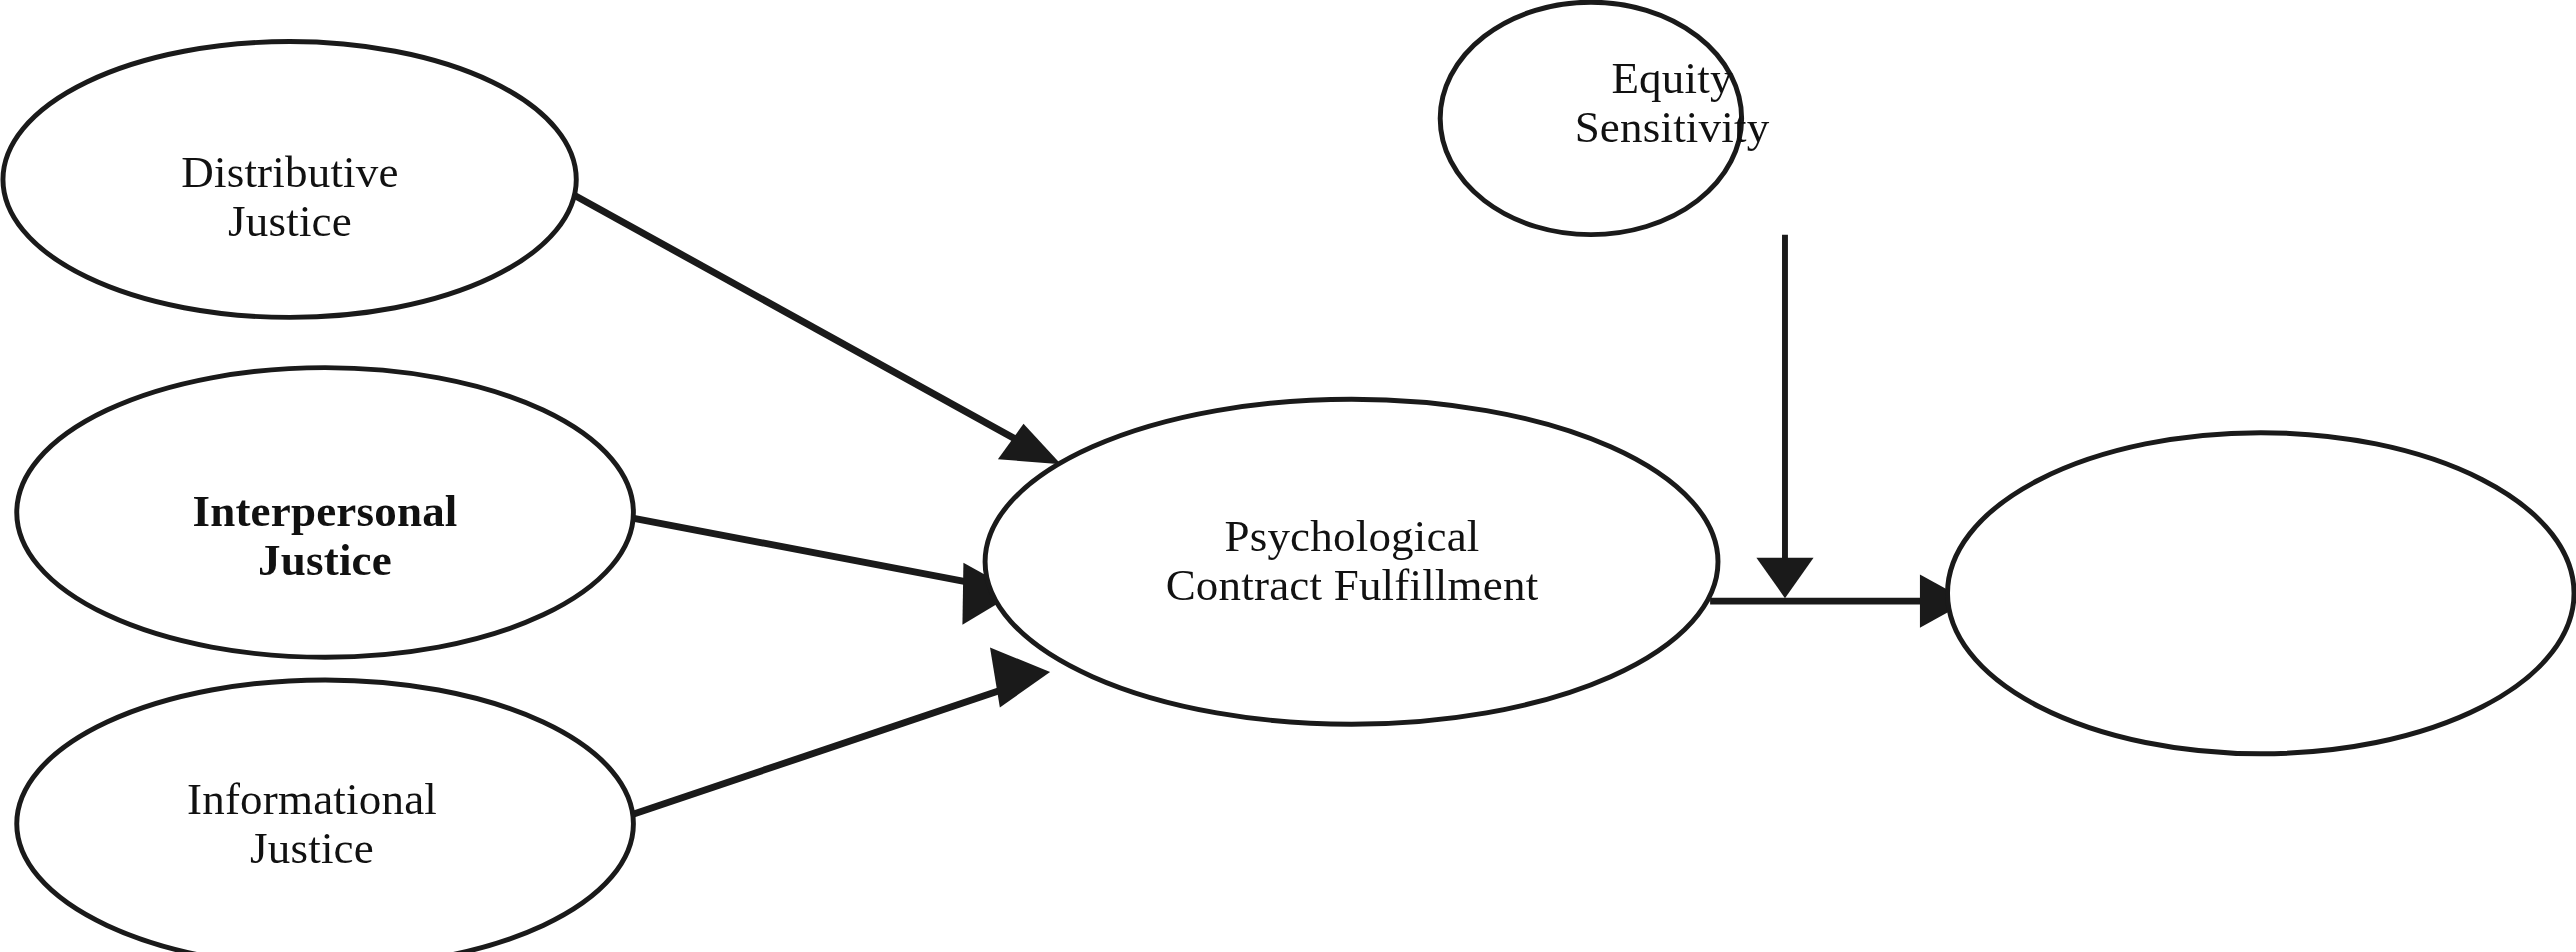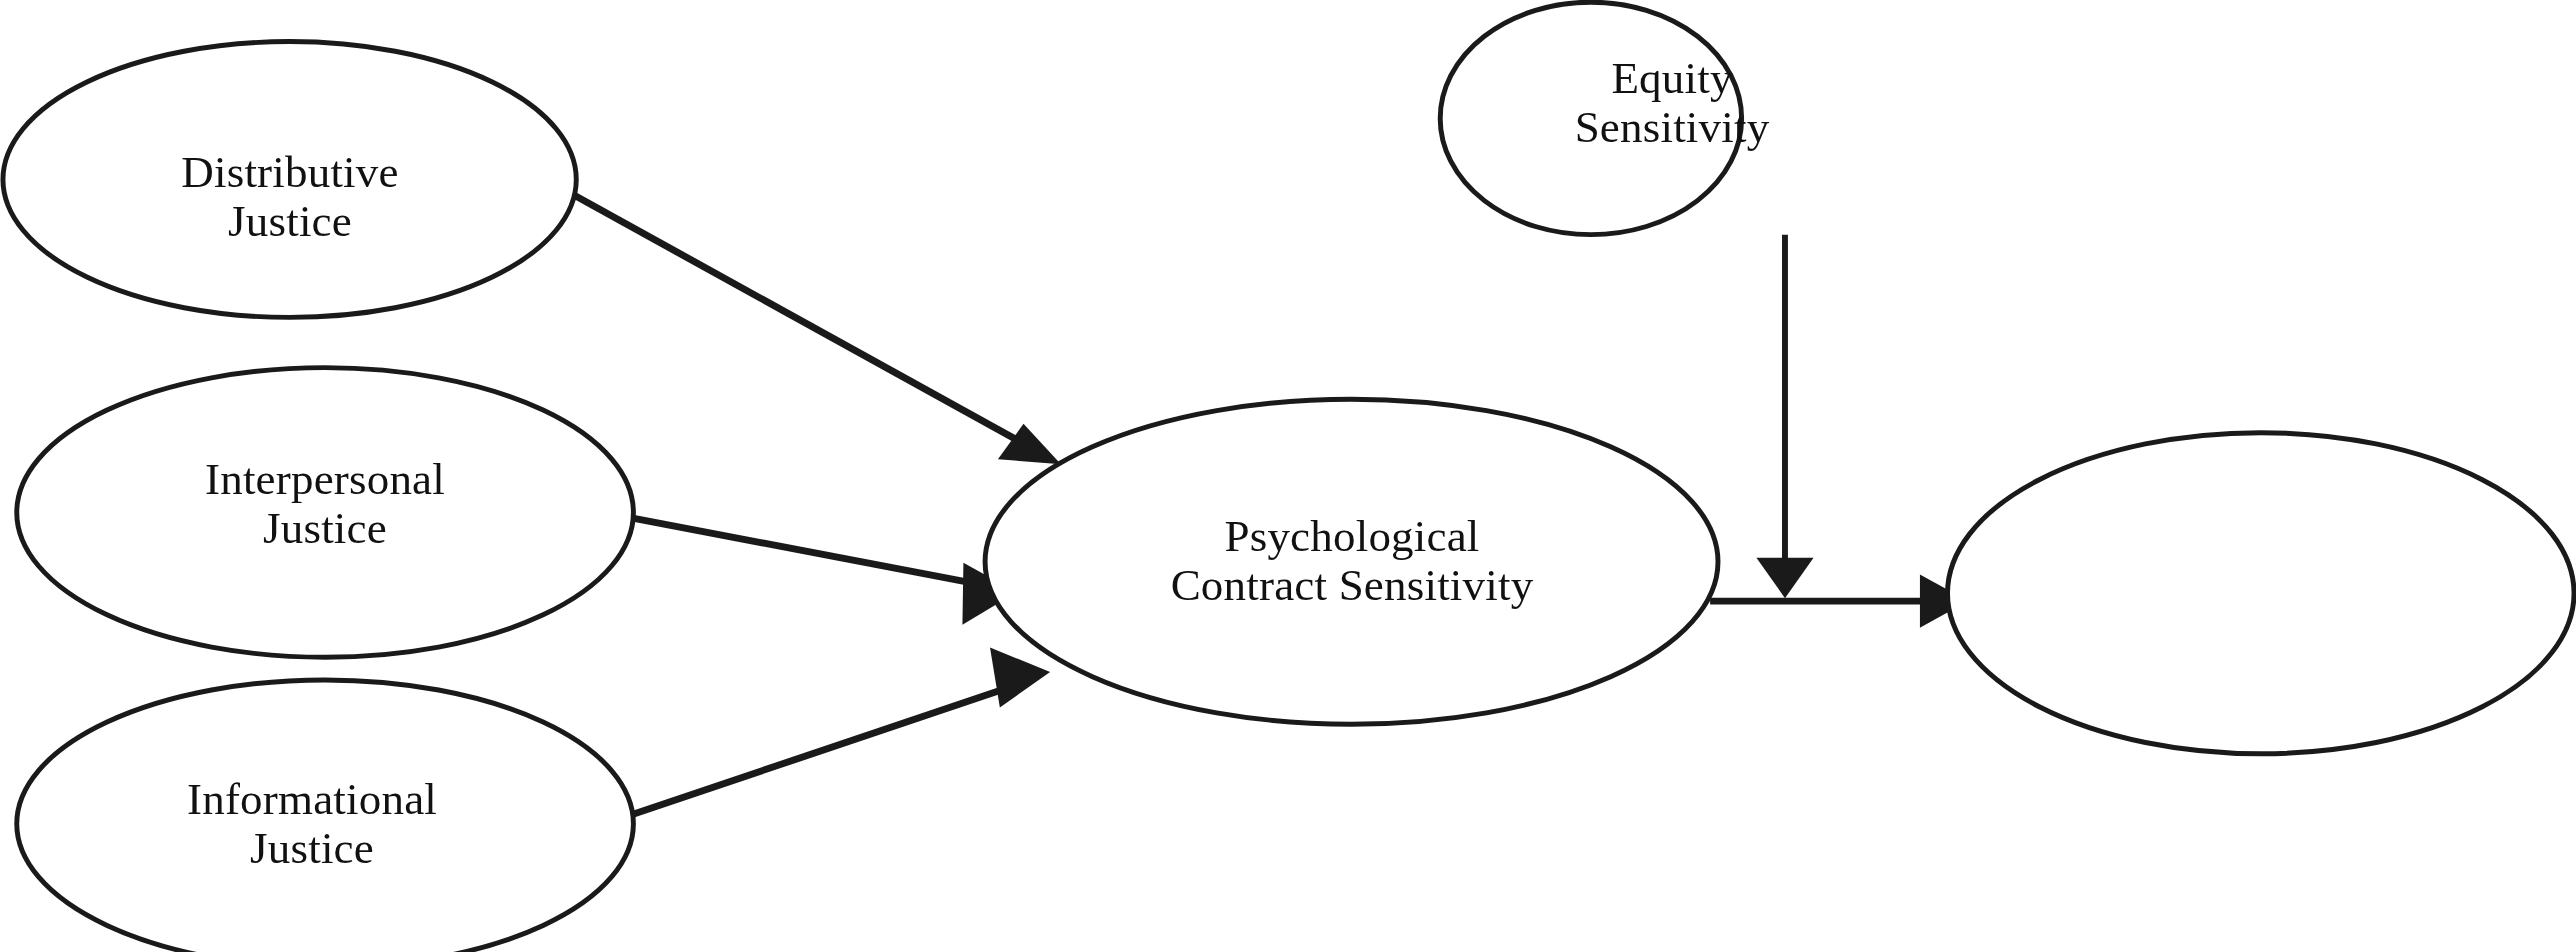--- a/index.html
+++ b/index.html
@@ -100,33 +100,33 @@
       <ellipse class="node-ellipse" cx="1615" cy="120" rx="153" ry="118"></ellipse>
       <ellipse class="node-ellipse" cx="2295" cy="602" rx="318" ry="163"></ellipse>
     </g>
   </svg>
 
   <div class="node-label" style="left:290px; top:179px;margin-top:18px;">
     <span class="line">Distributive</span>
     <span class="line">Justice</span>
   </div>
 
-  <div class="node-label" style="left:325px; top:504px;">
+  <div class="node-label" style="left:325px; top:536px;font-weight:bold;">
     <span class="line">Interpersonal</span>
     <span class="line">Justice</span>
   </div>
 
   <div class="node-label" style="left:312px; top:824px;text-align:center;">
     <span class="line">Informational</span>
     <span class="line">Justice</span>
   </div>
 
   <div class="node-label" style="left:1352px; top:561px;">
     <span class="line">Psychological</span>
-    <span class="line">Contract Sensitivity</span>
+    <span class="line">Contract Fulfillment</span>
   </div>
 
   <div class="node-label" style="left:1672px; top:103px;">
     <span class="line">Equity</span>
     <span class="line">Sensitivity</span>
   </div>
 
 
 </div>
 

